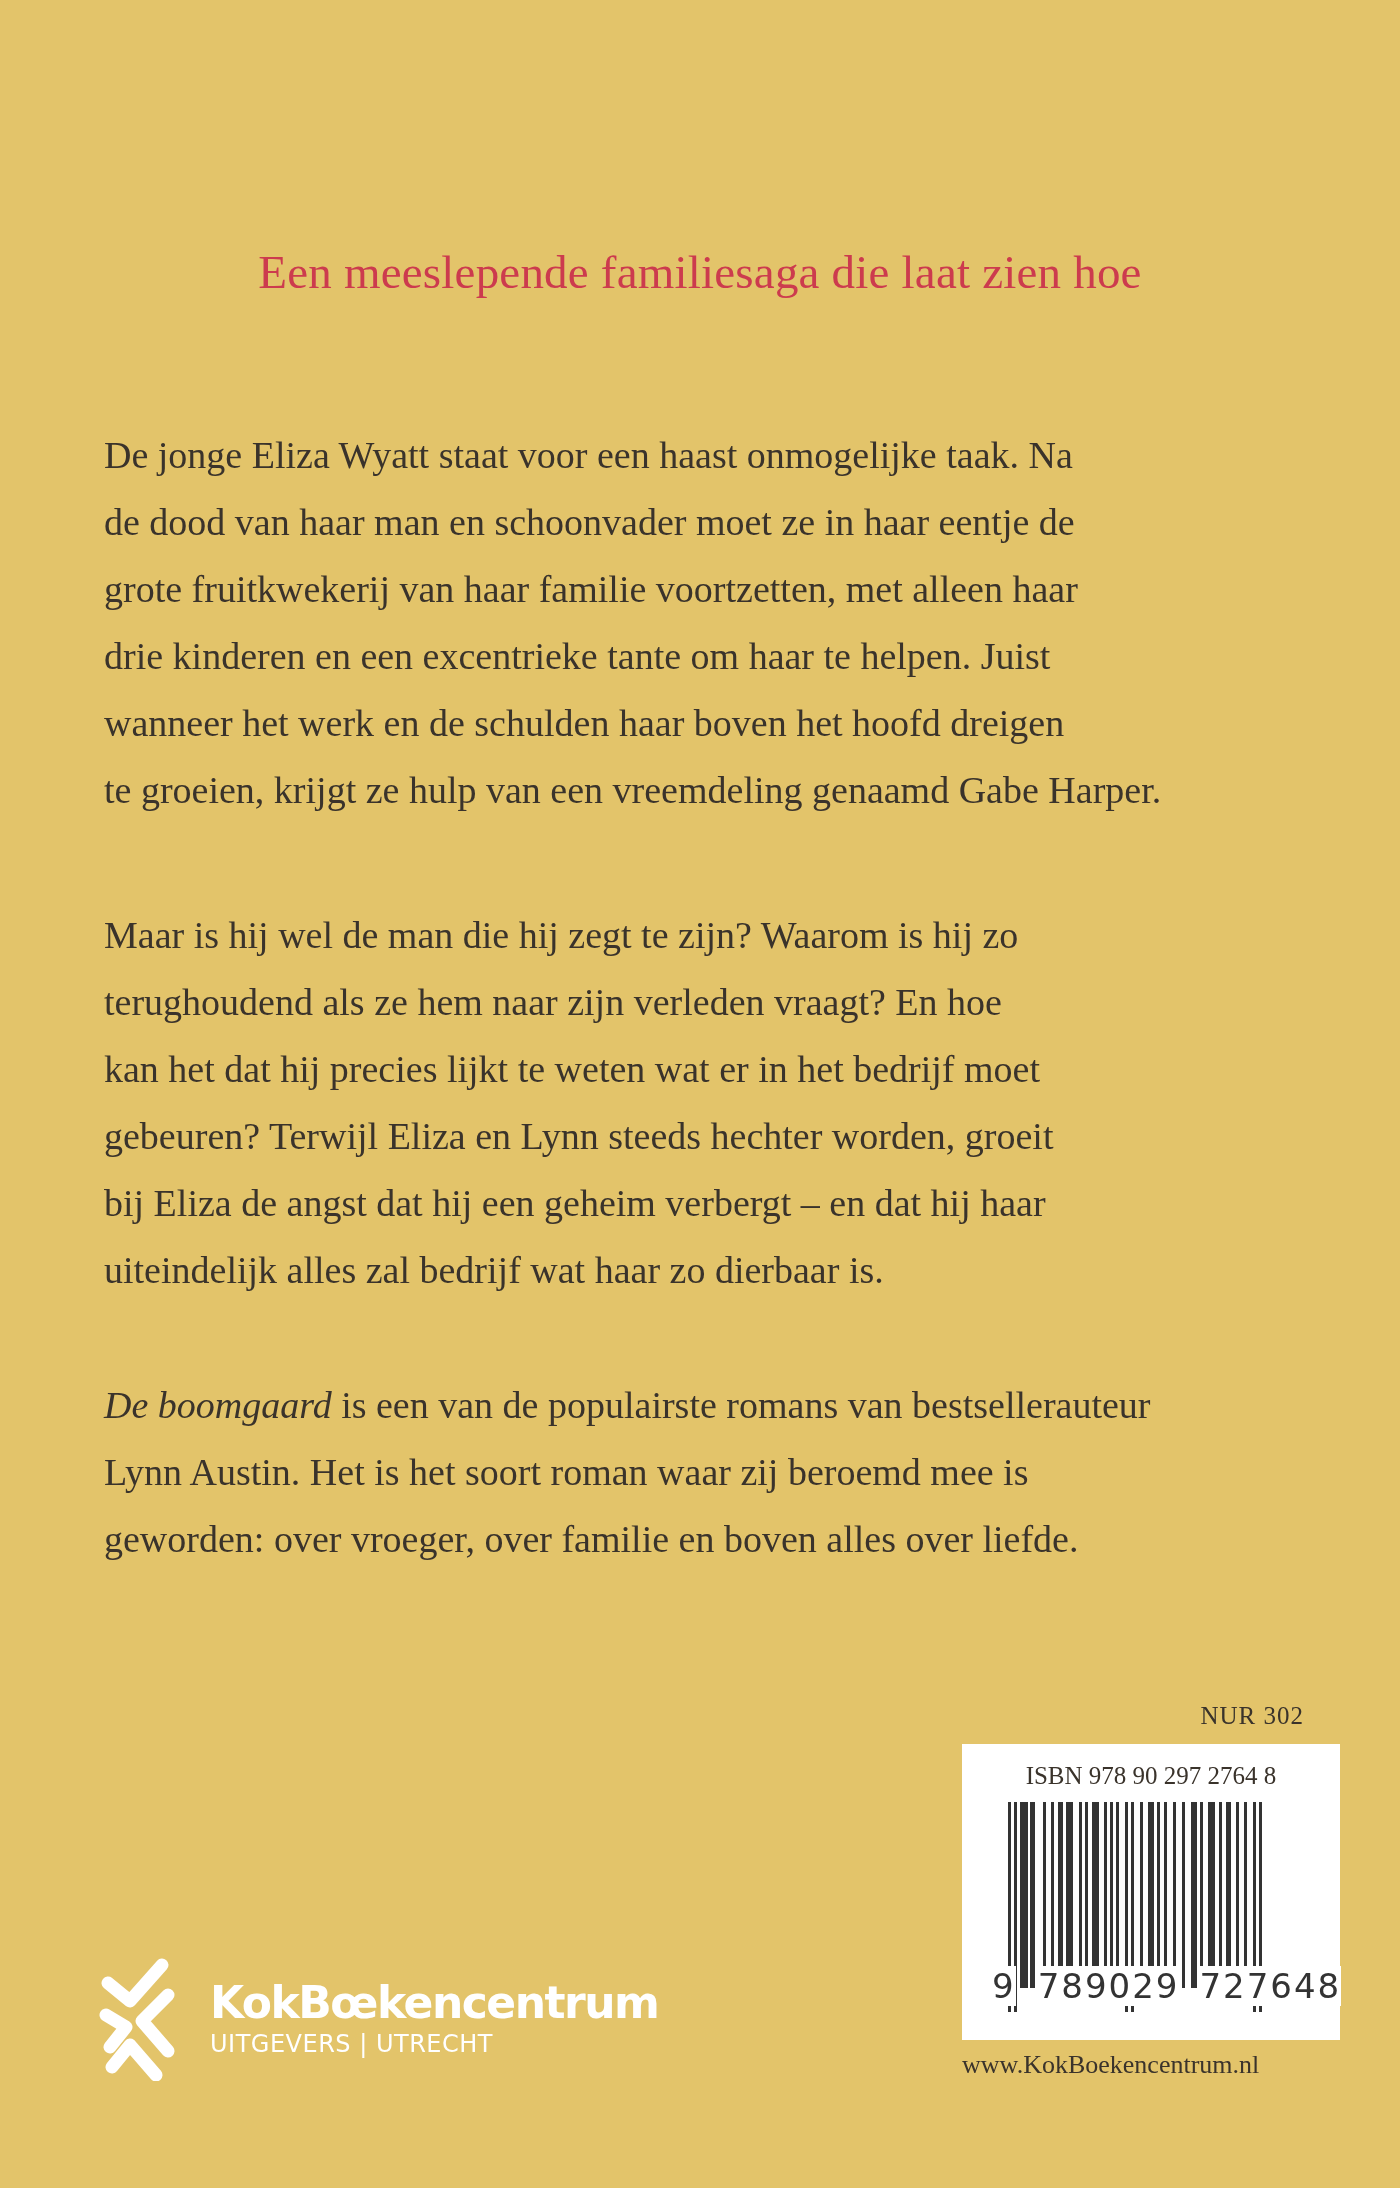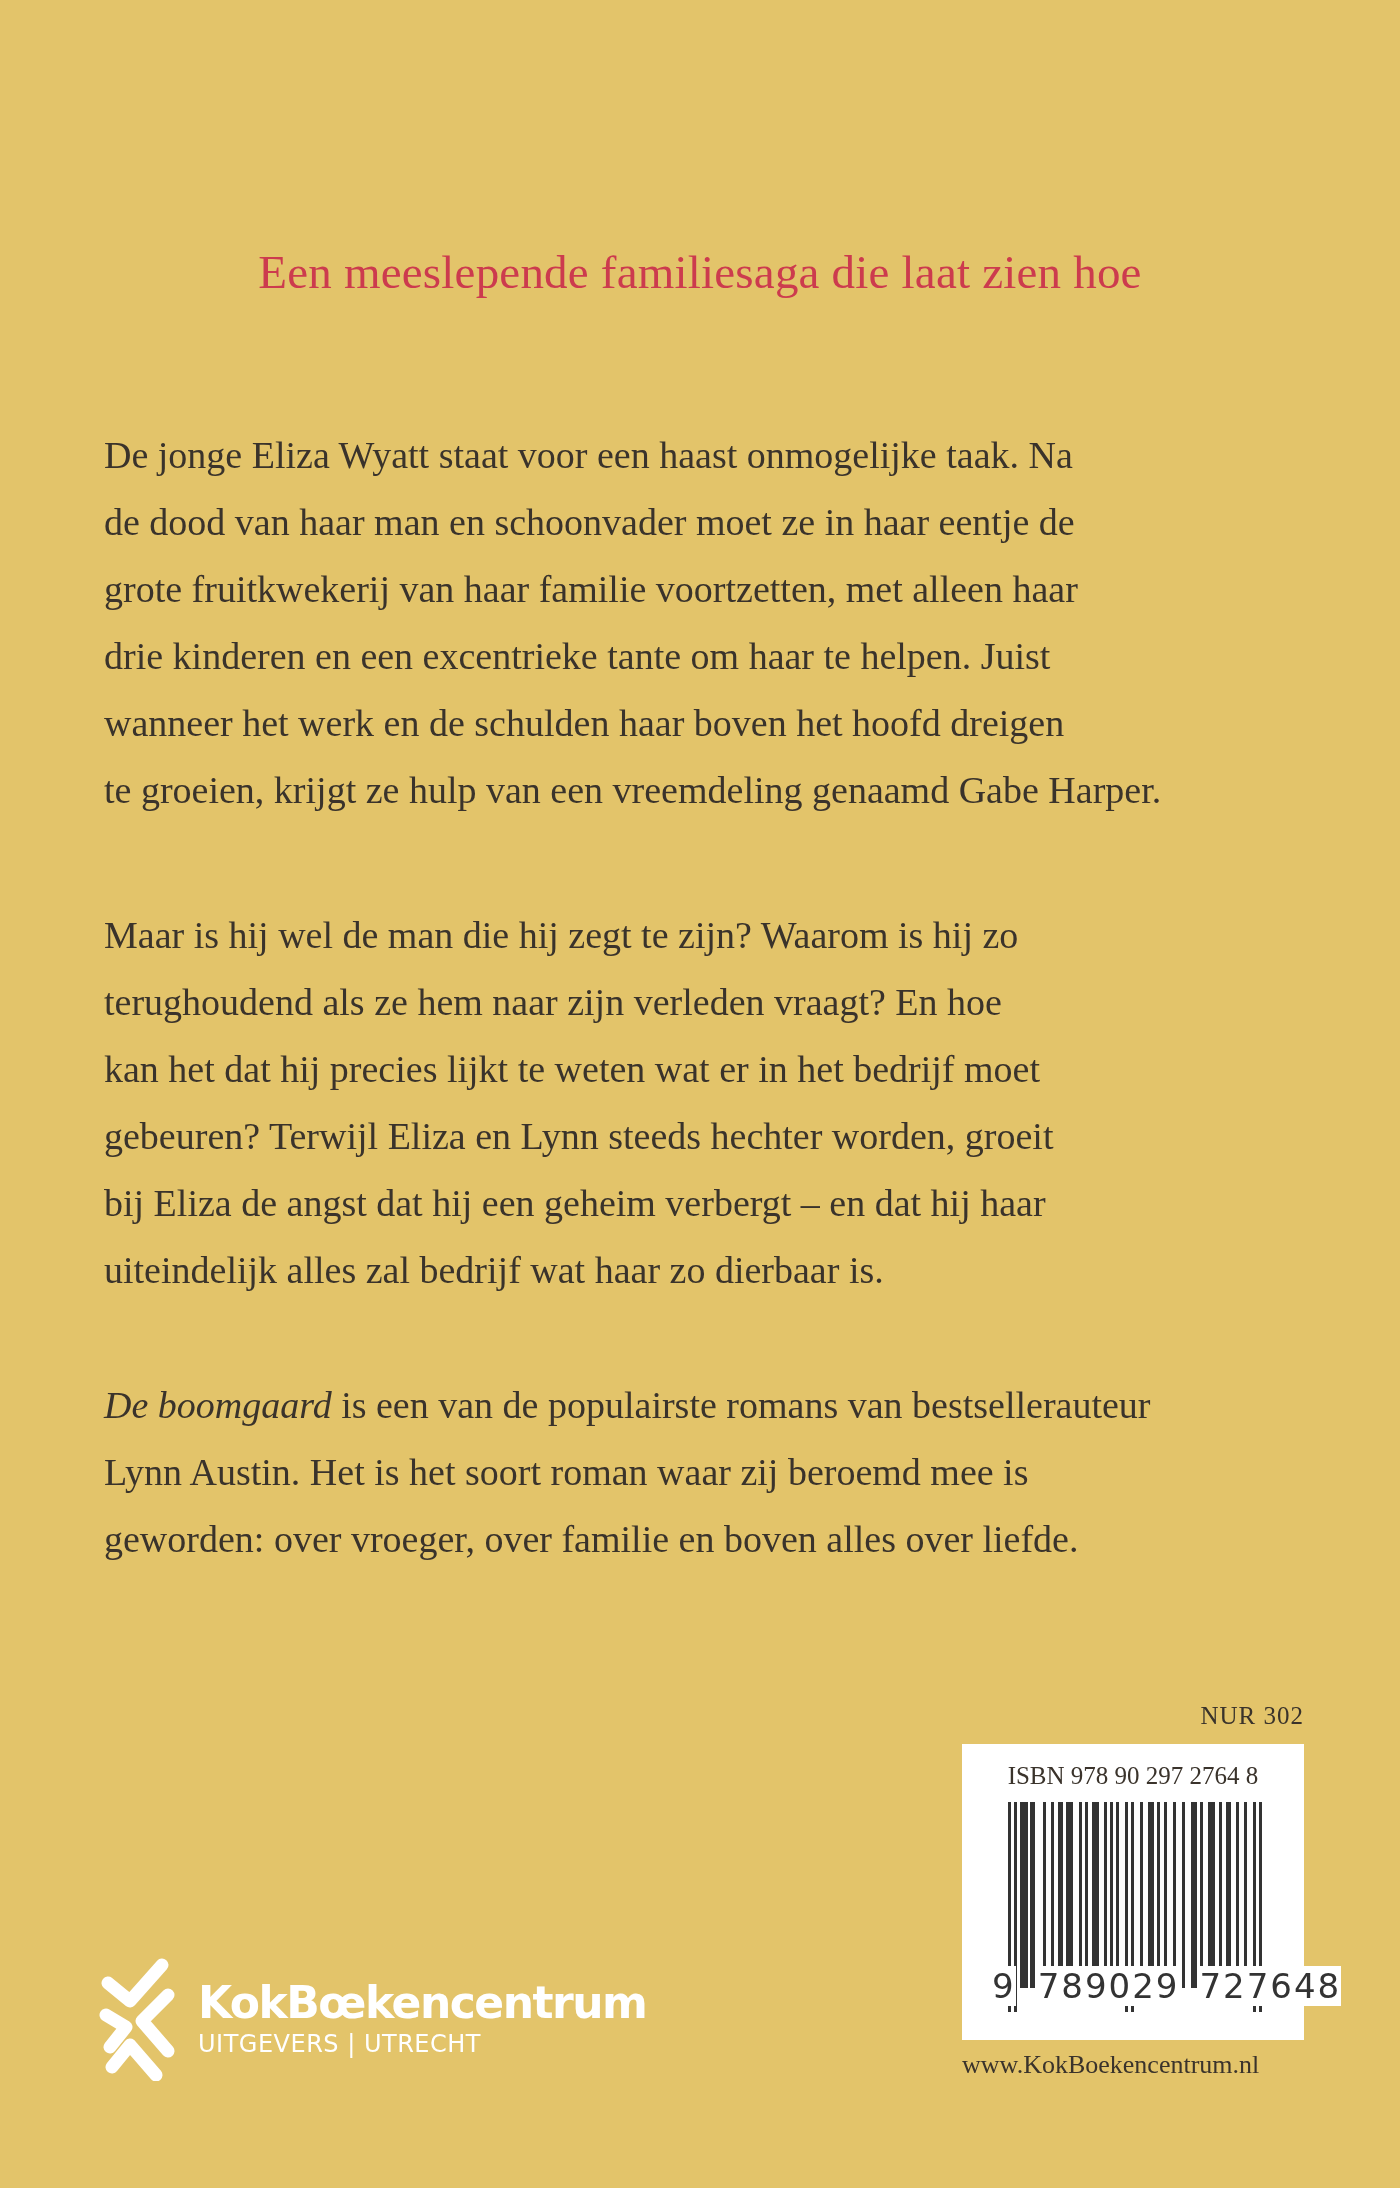--- a/index.html
+++ b/index.html
@@ -52,21 +52,21 @@
       font-family: "Liberation Serif", "DejaVu Serif", serif;
       font-size: 25px;
       letter-spacing: 1px;
       color: #3a332b;
     }
 
     .barcode-box {
       position: absolute;
       left: 962px;
       top: 1744px;
-      width: 342px;
+      width: 378px;
       height: 296px;
       background: #ffffff;
     }
     .isbn-text {
       position: absolute;
       left: 0;
       top: 18px;
       width: 100%;
       text-align: center;
       font-family: "Liberation Serif", "DejaVu Serif", serif;
@@ -113,21 +113,21 @@
       height: 130px;
       display: flex;
       align-items: center;
     }
     .logo-mark {
       width: 84px;
       height: 124px;
       flex: 0 0 auto;
     }
     .logo-text {
-      margin-left: 18px;
+      margin-left: 30px;
       color: #ffffff;
       font-family: "DejaVu Sans", "Liberation Sans", sans-serif;
     }
     .logo-name {
       font-size: 44px;
       font-weight: bold;
       letter-spacing: -1.5px;
       line-height: 48px;
     }
     .logo-sub {

